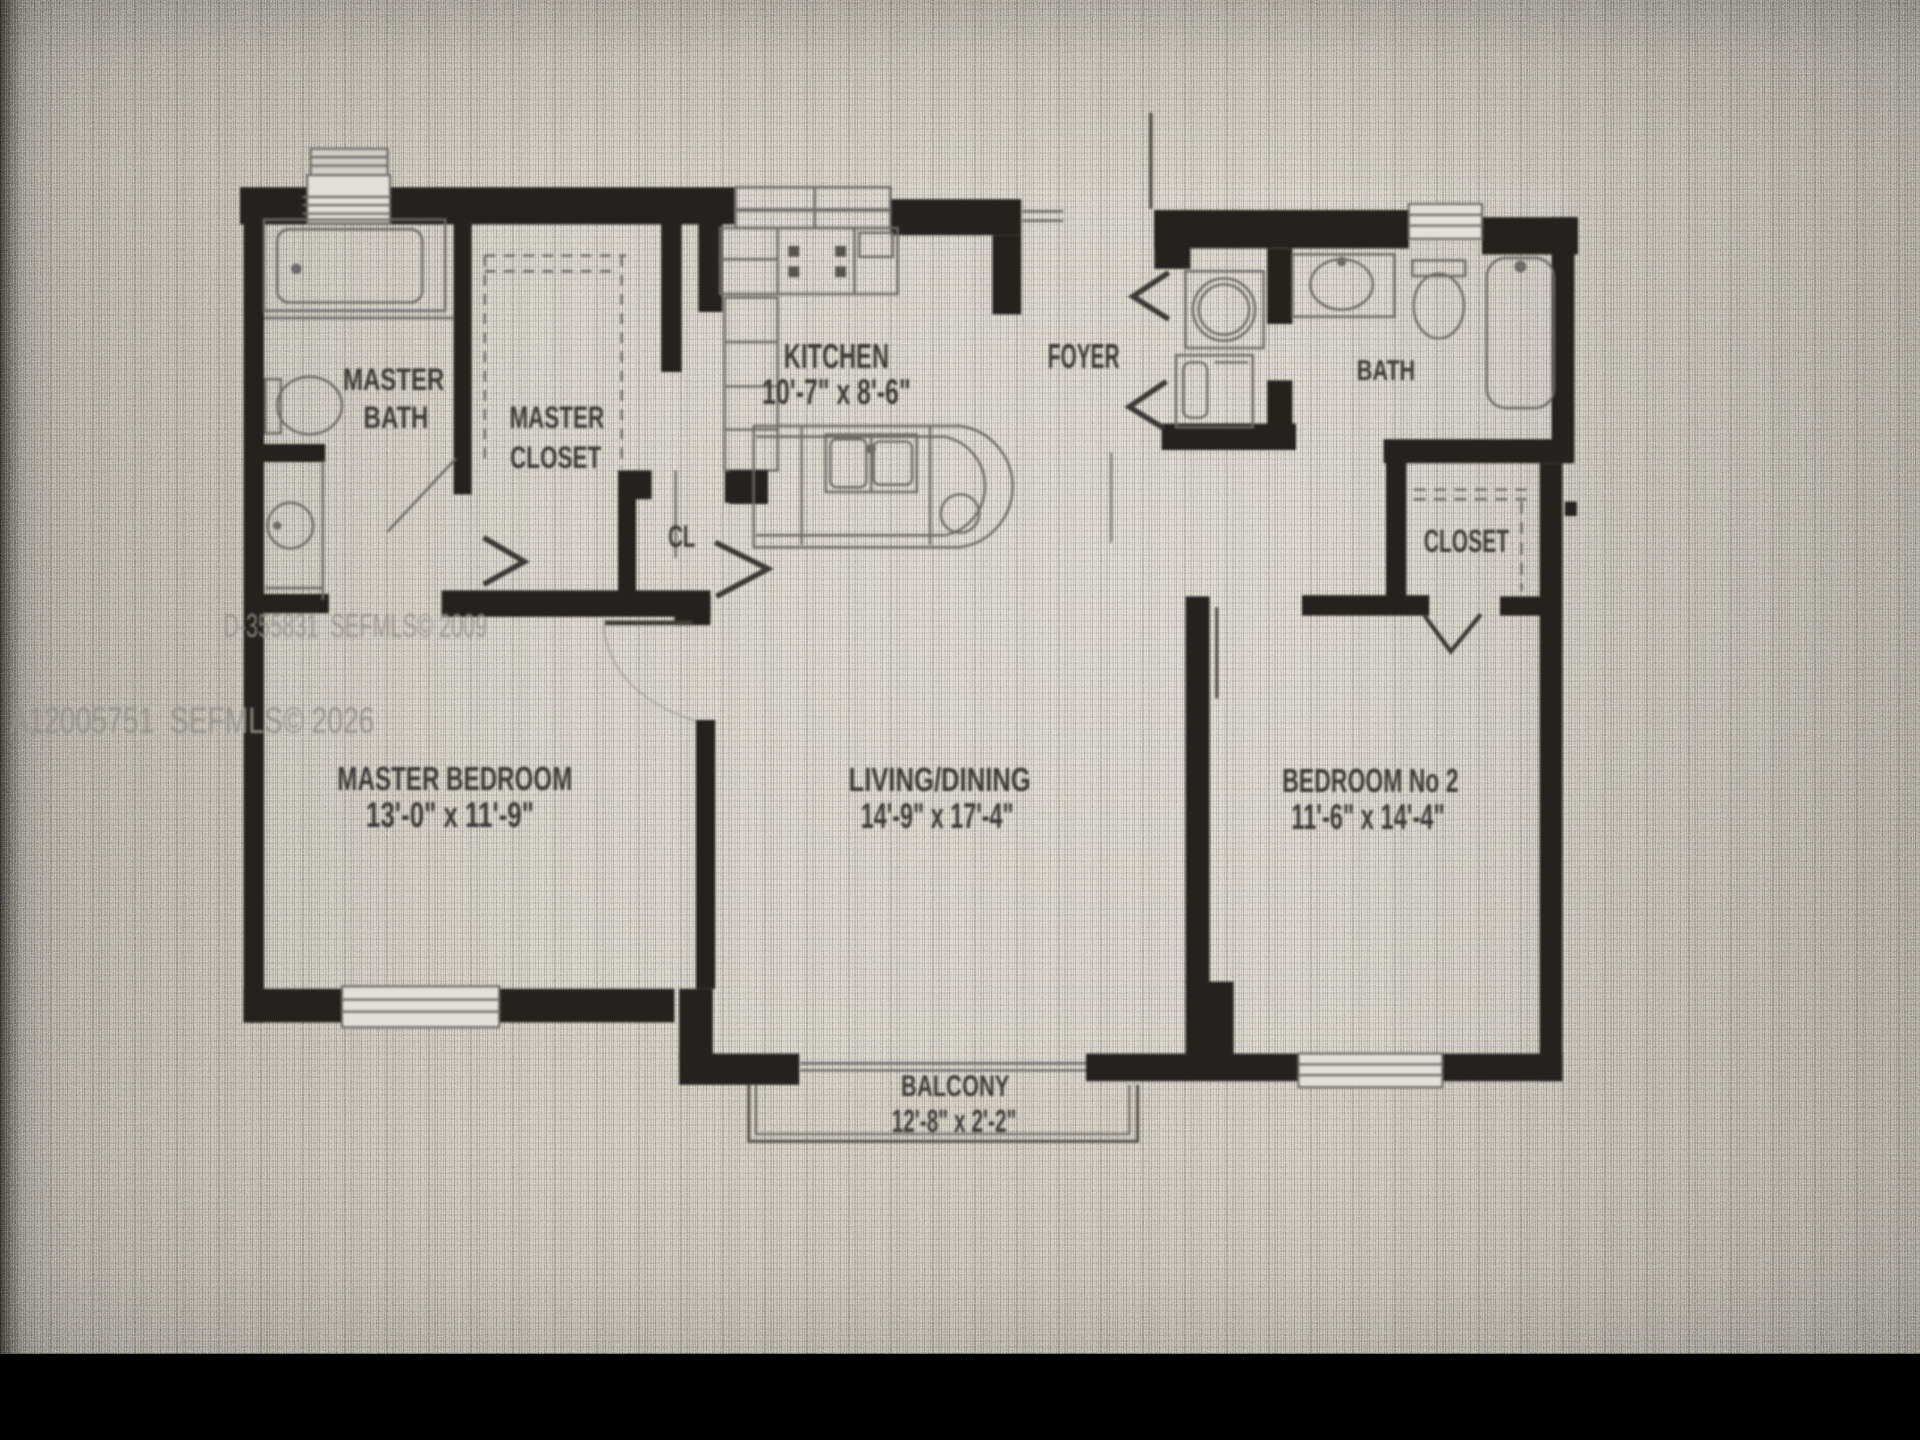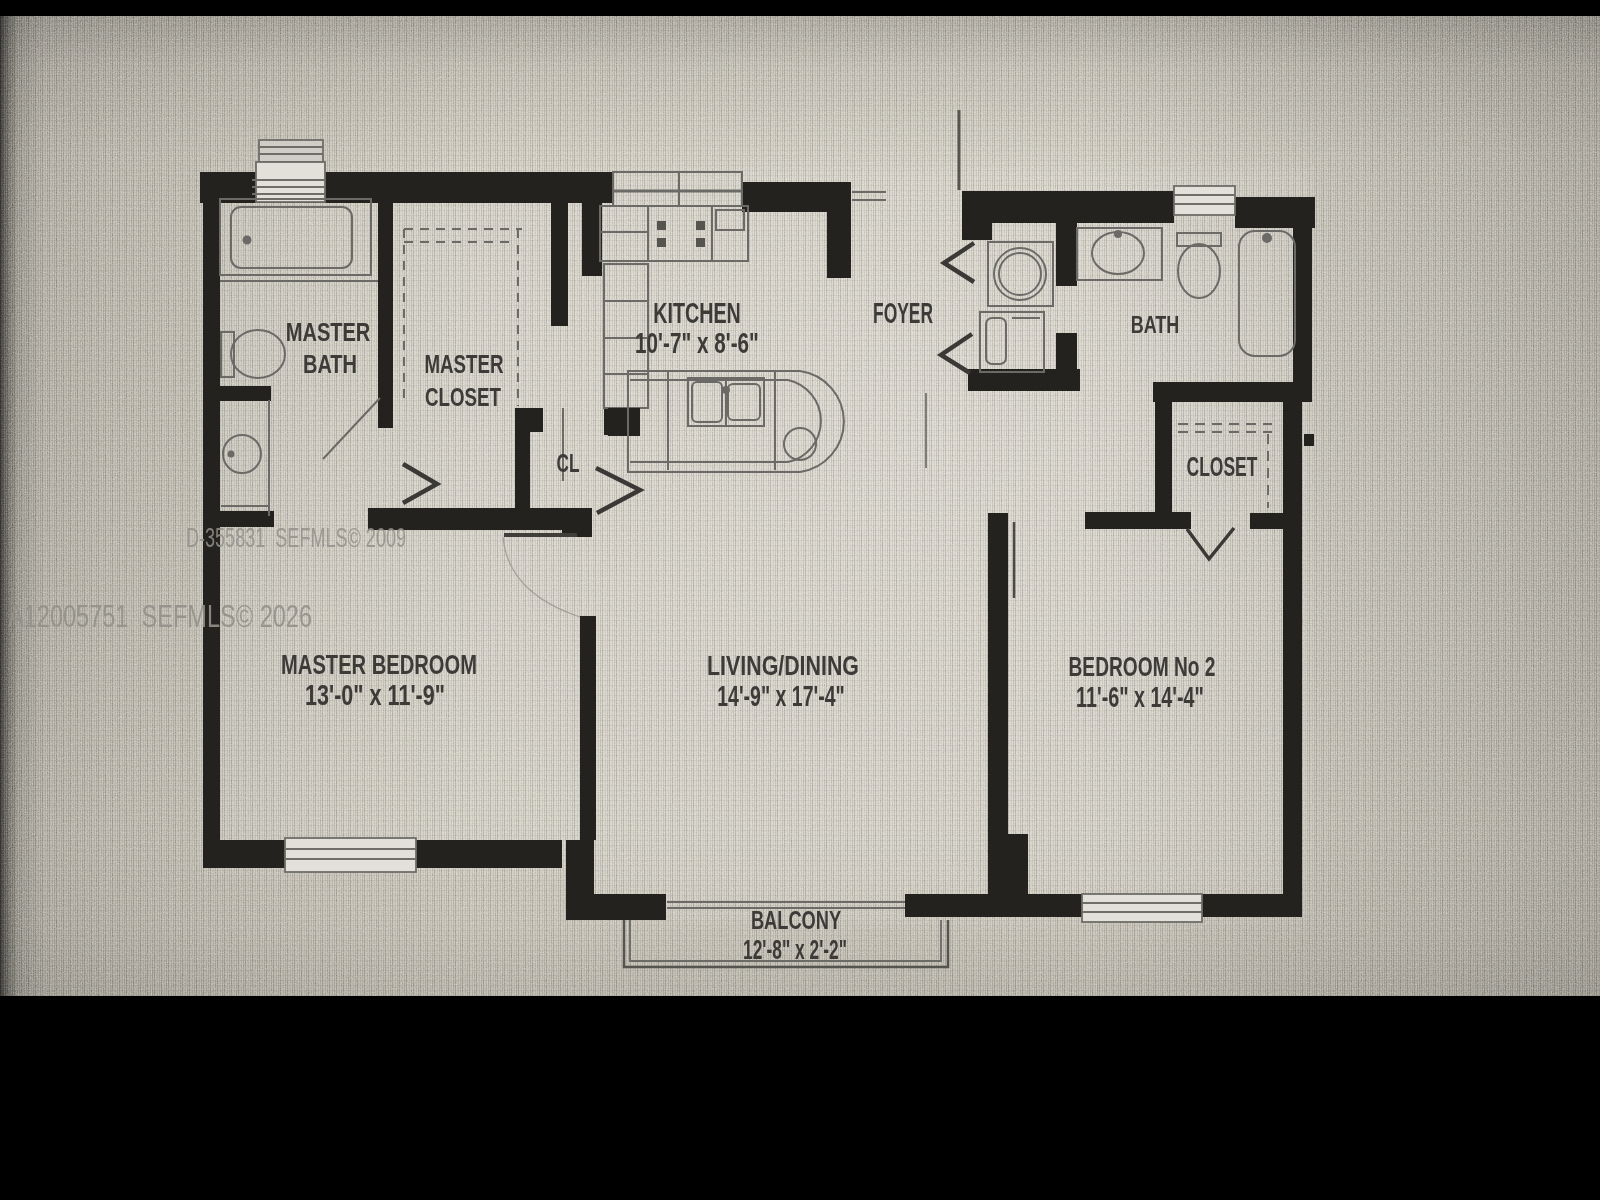--- a/index.html
+++ b/index.html
@@ -1,15 +1,15 @@
 <!DOCTYPE html>
 <html><head><meta charset="utf-8">
 <style>
 html,body{margin:0;padding:0;width:1600px;height:1200px;overflow:hidden;background:#000}
-#stage{position:absolute;left:0;top:16px;width:1600px;height:980px}
+#stage{position:absolute;left:0;top:0;width:1600px;height:1128px}
 #bg{position:absolute;inset:0;background-color:#d3cfc3;
  background-image:
   radial-gradient(ellipse 1000px 700px at 58% 42%, rgba(255,255,255,0.17), rgba(255,255,255,0) 75%),
   linear-gradient(90deg, rgba(0,0,0,0.72) 0px, rgba(0,0,0,0.45) 7px, rgba(0,0,0,0.22) 18px, rgba(0,0,0,0.12) 45px, rgba(0,0,0,0.09) 110px, rgba(0,0,0,0.04) 280px, rgba(0,0,0,0) 480px),
   linear-gradient(180deg, rgba(0,0,0,0.16) 0px, rgba(0,0,0,0.06) 50px, rgba(0,0,0,0) 140px),
   linear-gradient(0deg, rgba(0,0,0,0.11) 0px, rgba(0,0,0,0.04) 70px, rgba(0,0,0,0) 170px),
   linear-gradient(270deg, rgba(0,0,0,0.15) 0px, rgba(0,0,0,0.09) 160px, rgba(0,0,0,0.02) 430px, rgba(0,0,0,0) 520px);
 }
 #doc{position:absolute;inset:0;filter:blur(7px)}
 #doc .a{position:absolute;background:rgba(255,255,255,0.105)}

